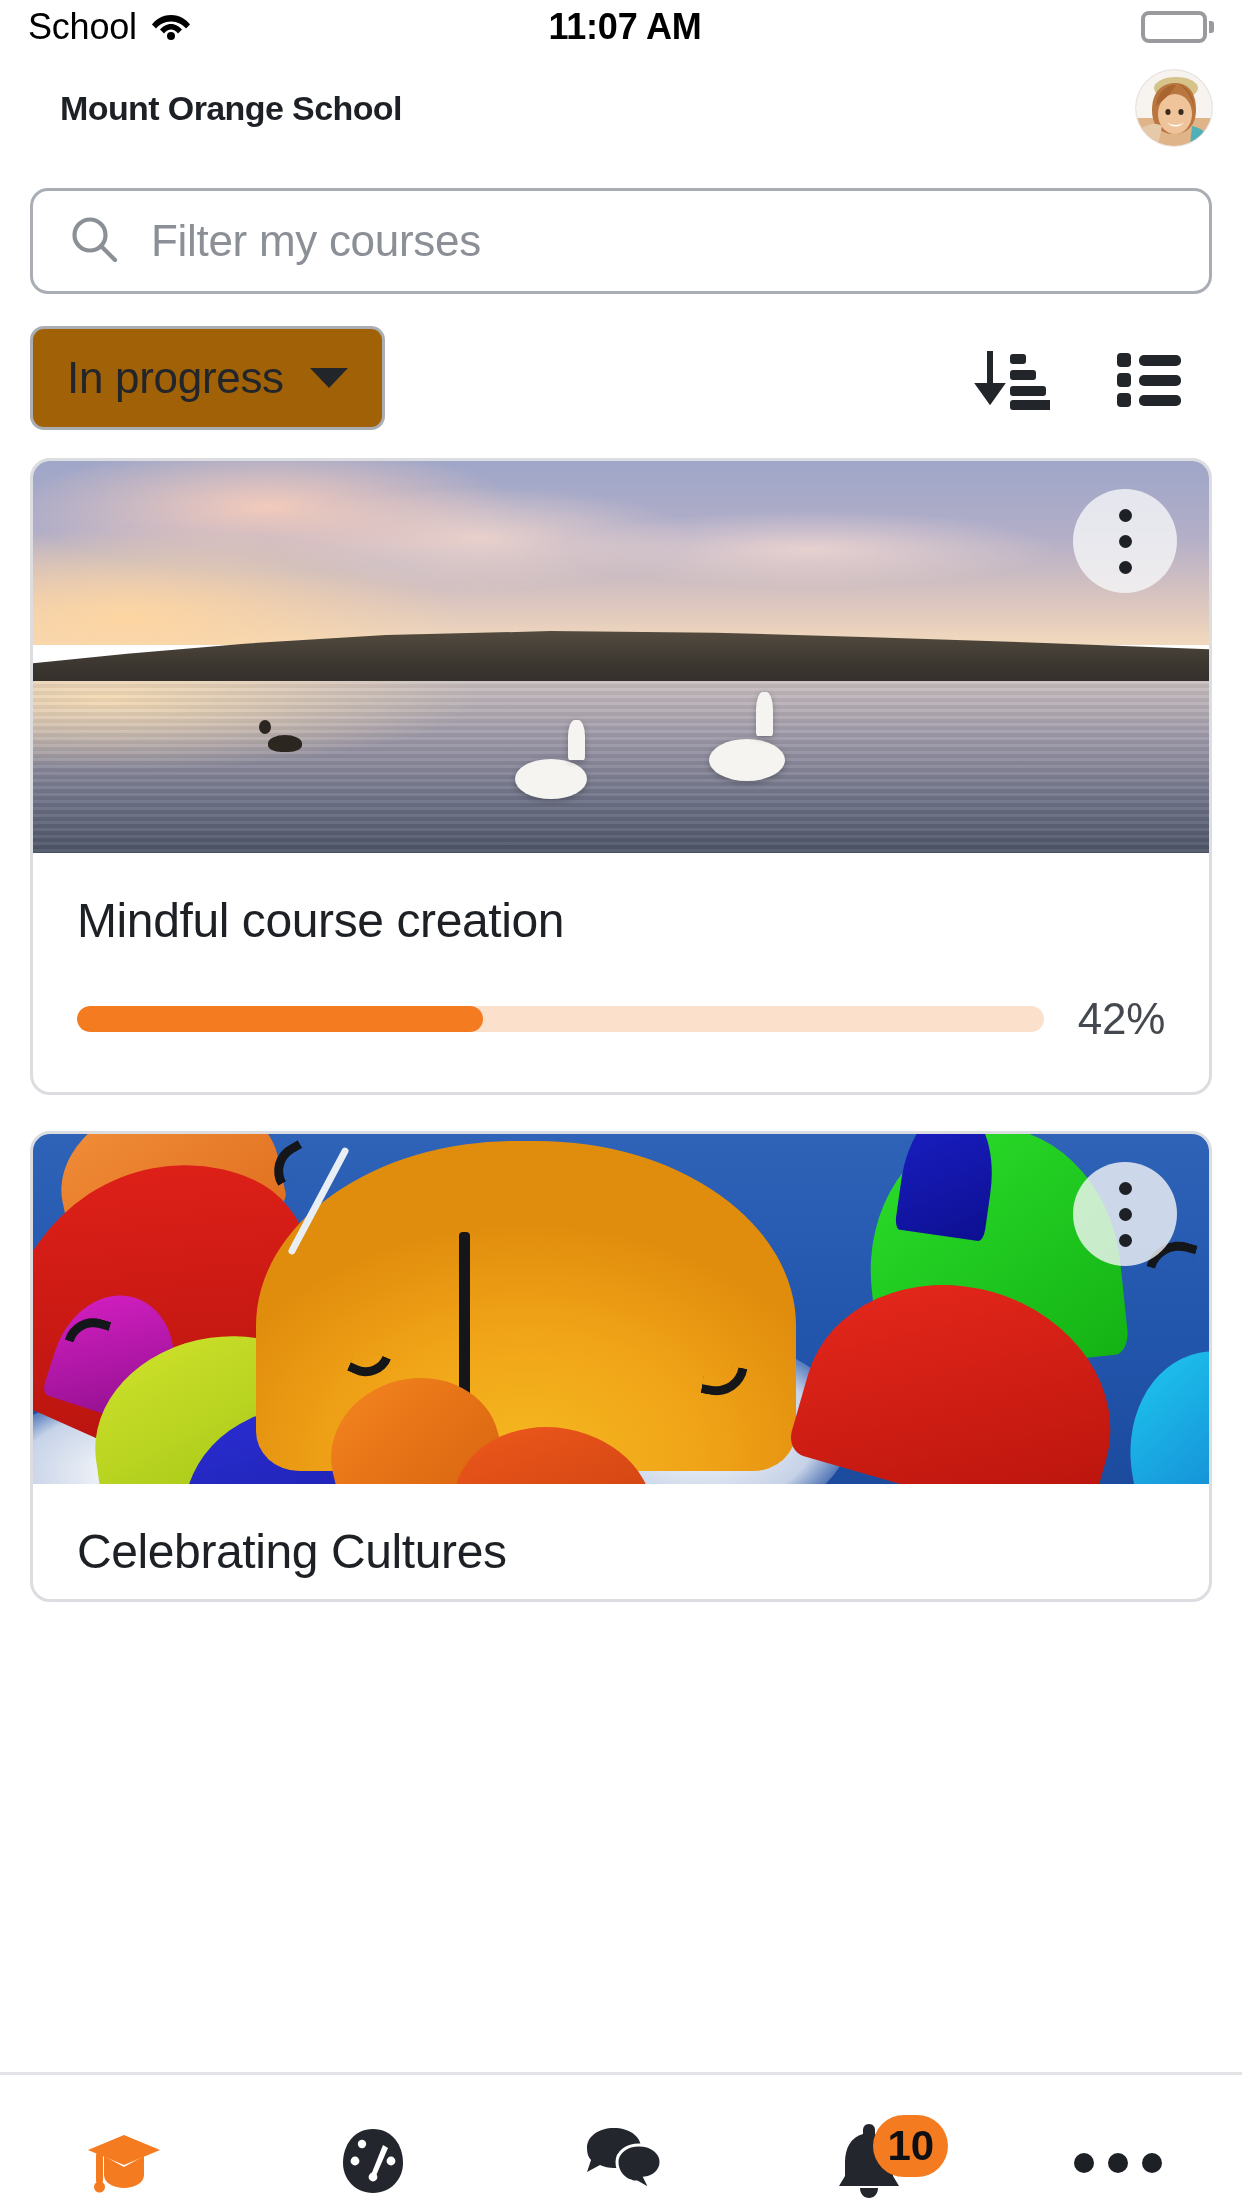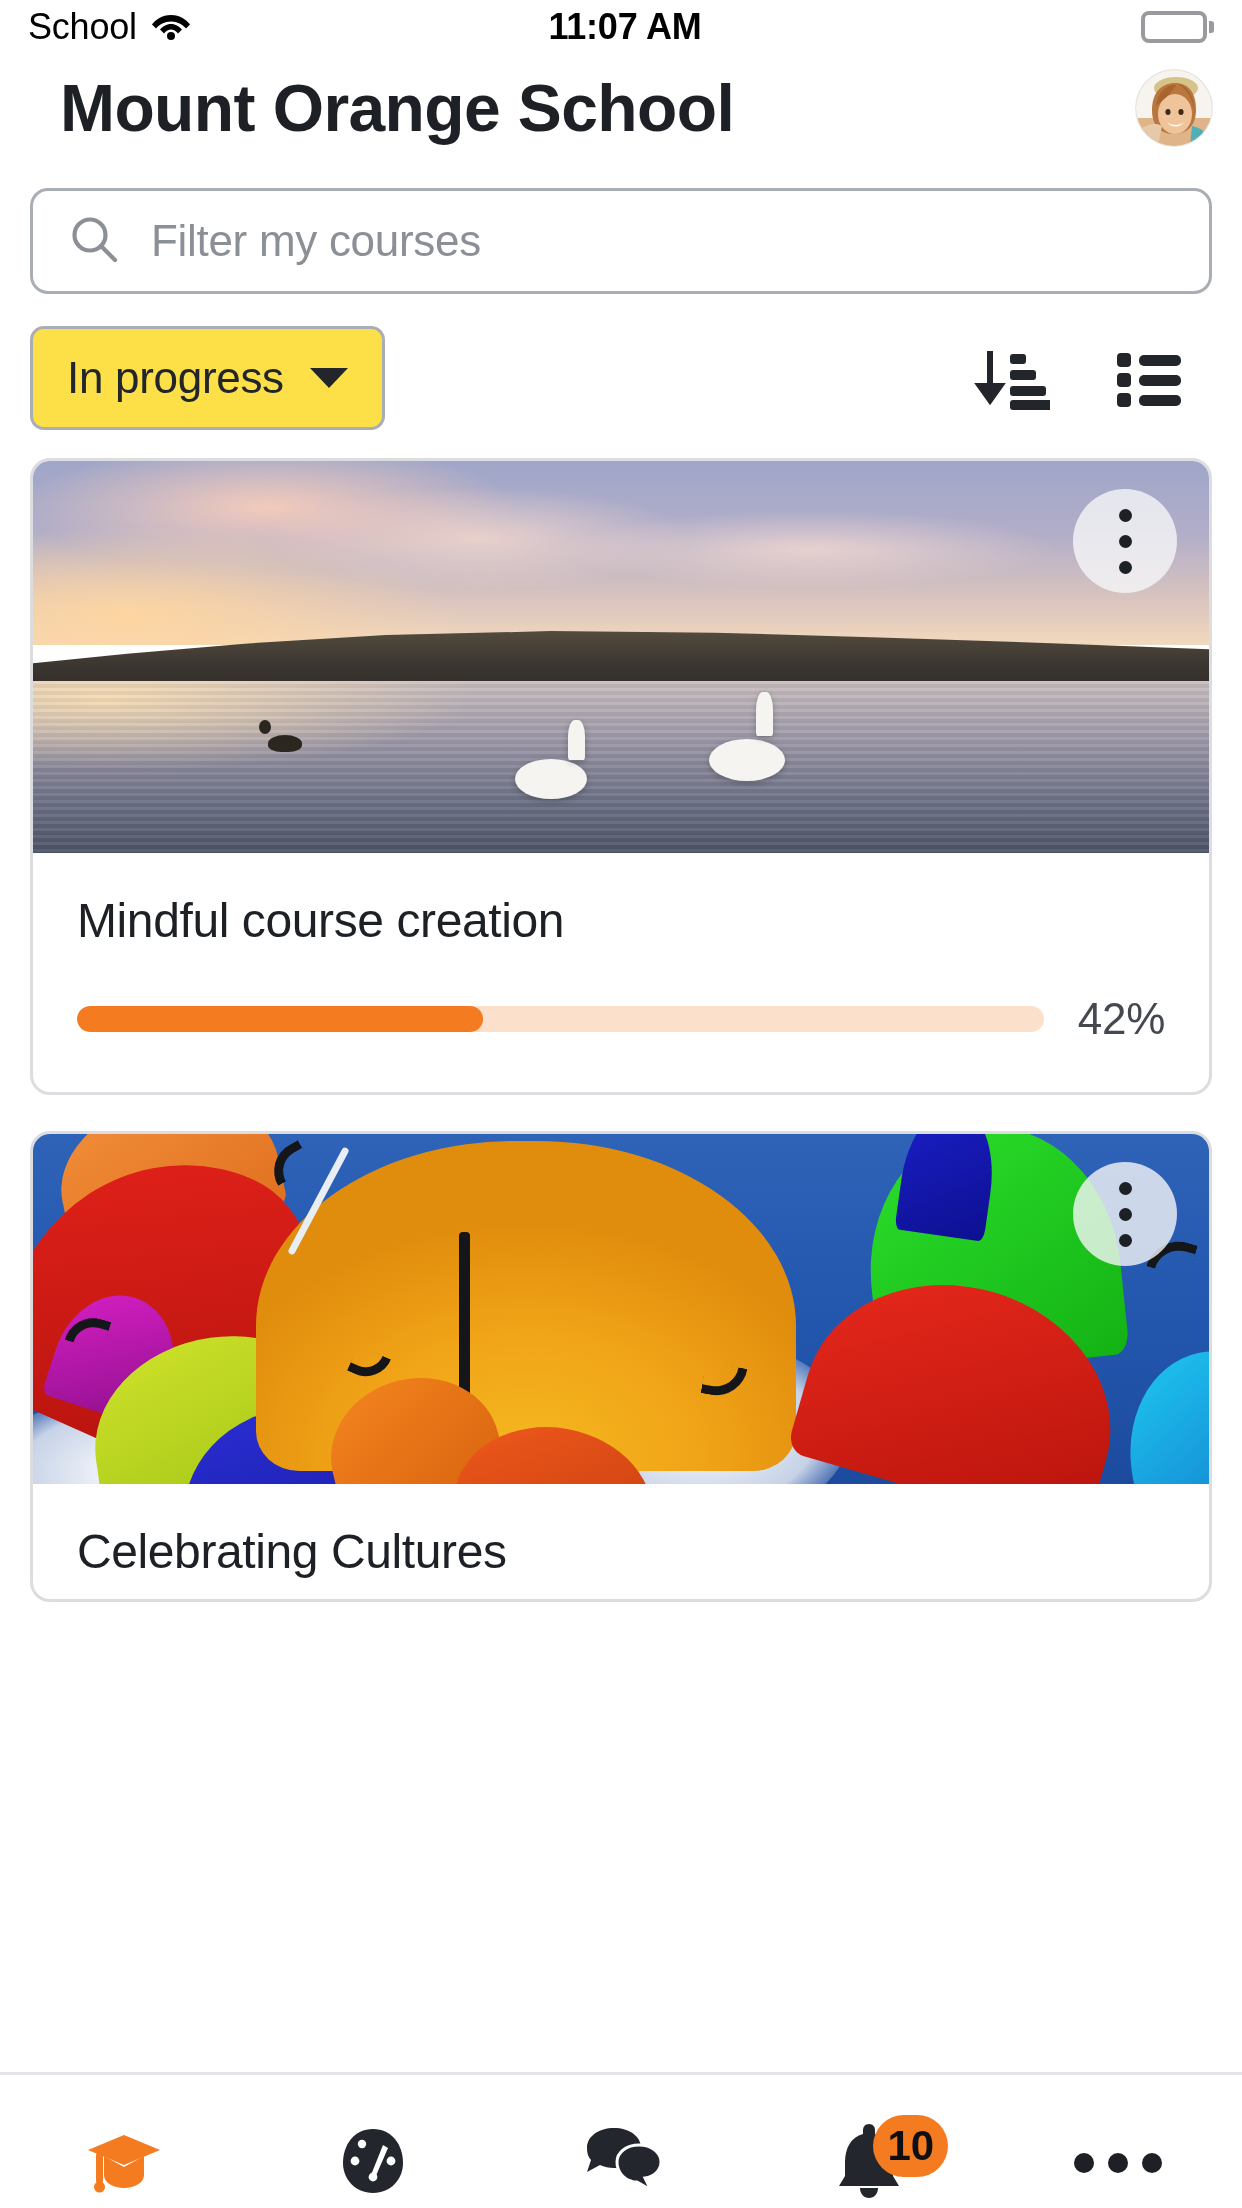--- a/index.html
+++ b/index.html
@@ -50,21 +50,21 @@
   }
 
   
   .header {
     flex: 0 0 108px;
     display: flex; align-items: center;
     padding: 0 30px 0 60px;
     background: #fff;
   }
   .app-title {
-    font-size: 66px; font-weight: 700; color: #1d2125;
+    font-size: 34px; font-weight: 700; color: #1d2125;
     letter-spacing: -0.6px;
   }
   .avatar-wrap { margin-left: auto; }
   .avatar {
     width: 76px; height: 76px; border-radius: 50%;
     overflow: hidden; background: #d8c6b4;
     box-shadow: 0 0 0 1px rgba(0,0,0,.10);
     display: block;
   }
 
@@ -88,21 +88,21 @@
     display: flex; align-items: center;
     padding: 32px 30px 0 30px;
   }
   .dropdown {
     height: 104px;
     min-width: 354px;
     border: 3px solid #a9adb4;
     border-radius: 14px;
     display: flex; align-items: center; justify-content: center;
     gap: 26px; padding: 0 34px;
-    background: #fde047;
+    background: #a16207;
   }
   .dd-label { font-size: 44px; color: #22262b; letter-spacing: -0.3px; }
   .caret {
     width: 0; height: 0;
     border-left: 19px solid transparent;
     border-right: 19px solid transparent;
     border-top: 20px solid #22262b;
   }
   .tool-icons { margin-left: auto; display: flex; align-items: center; gap: 56px; padding-right: 24px; }
   .tool-btn { width: 80px; height: 80px; display: flex; align-items: center; justify-content: center; }

